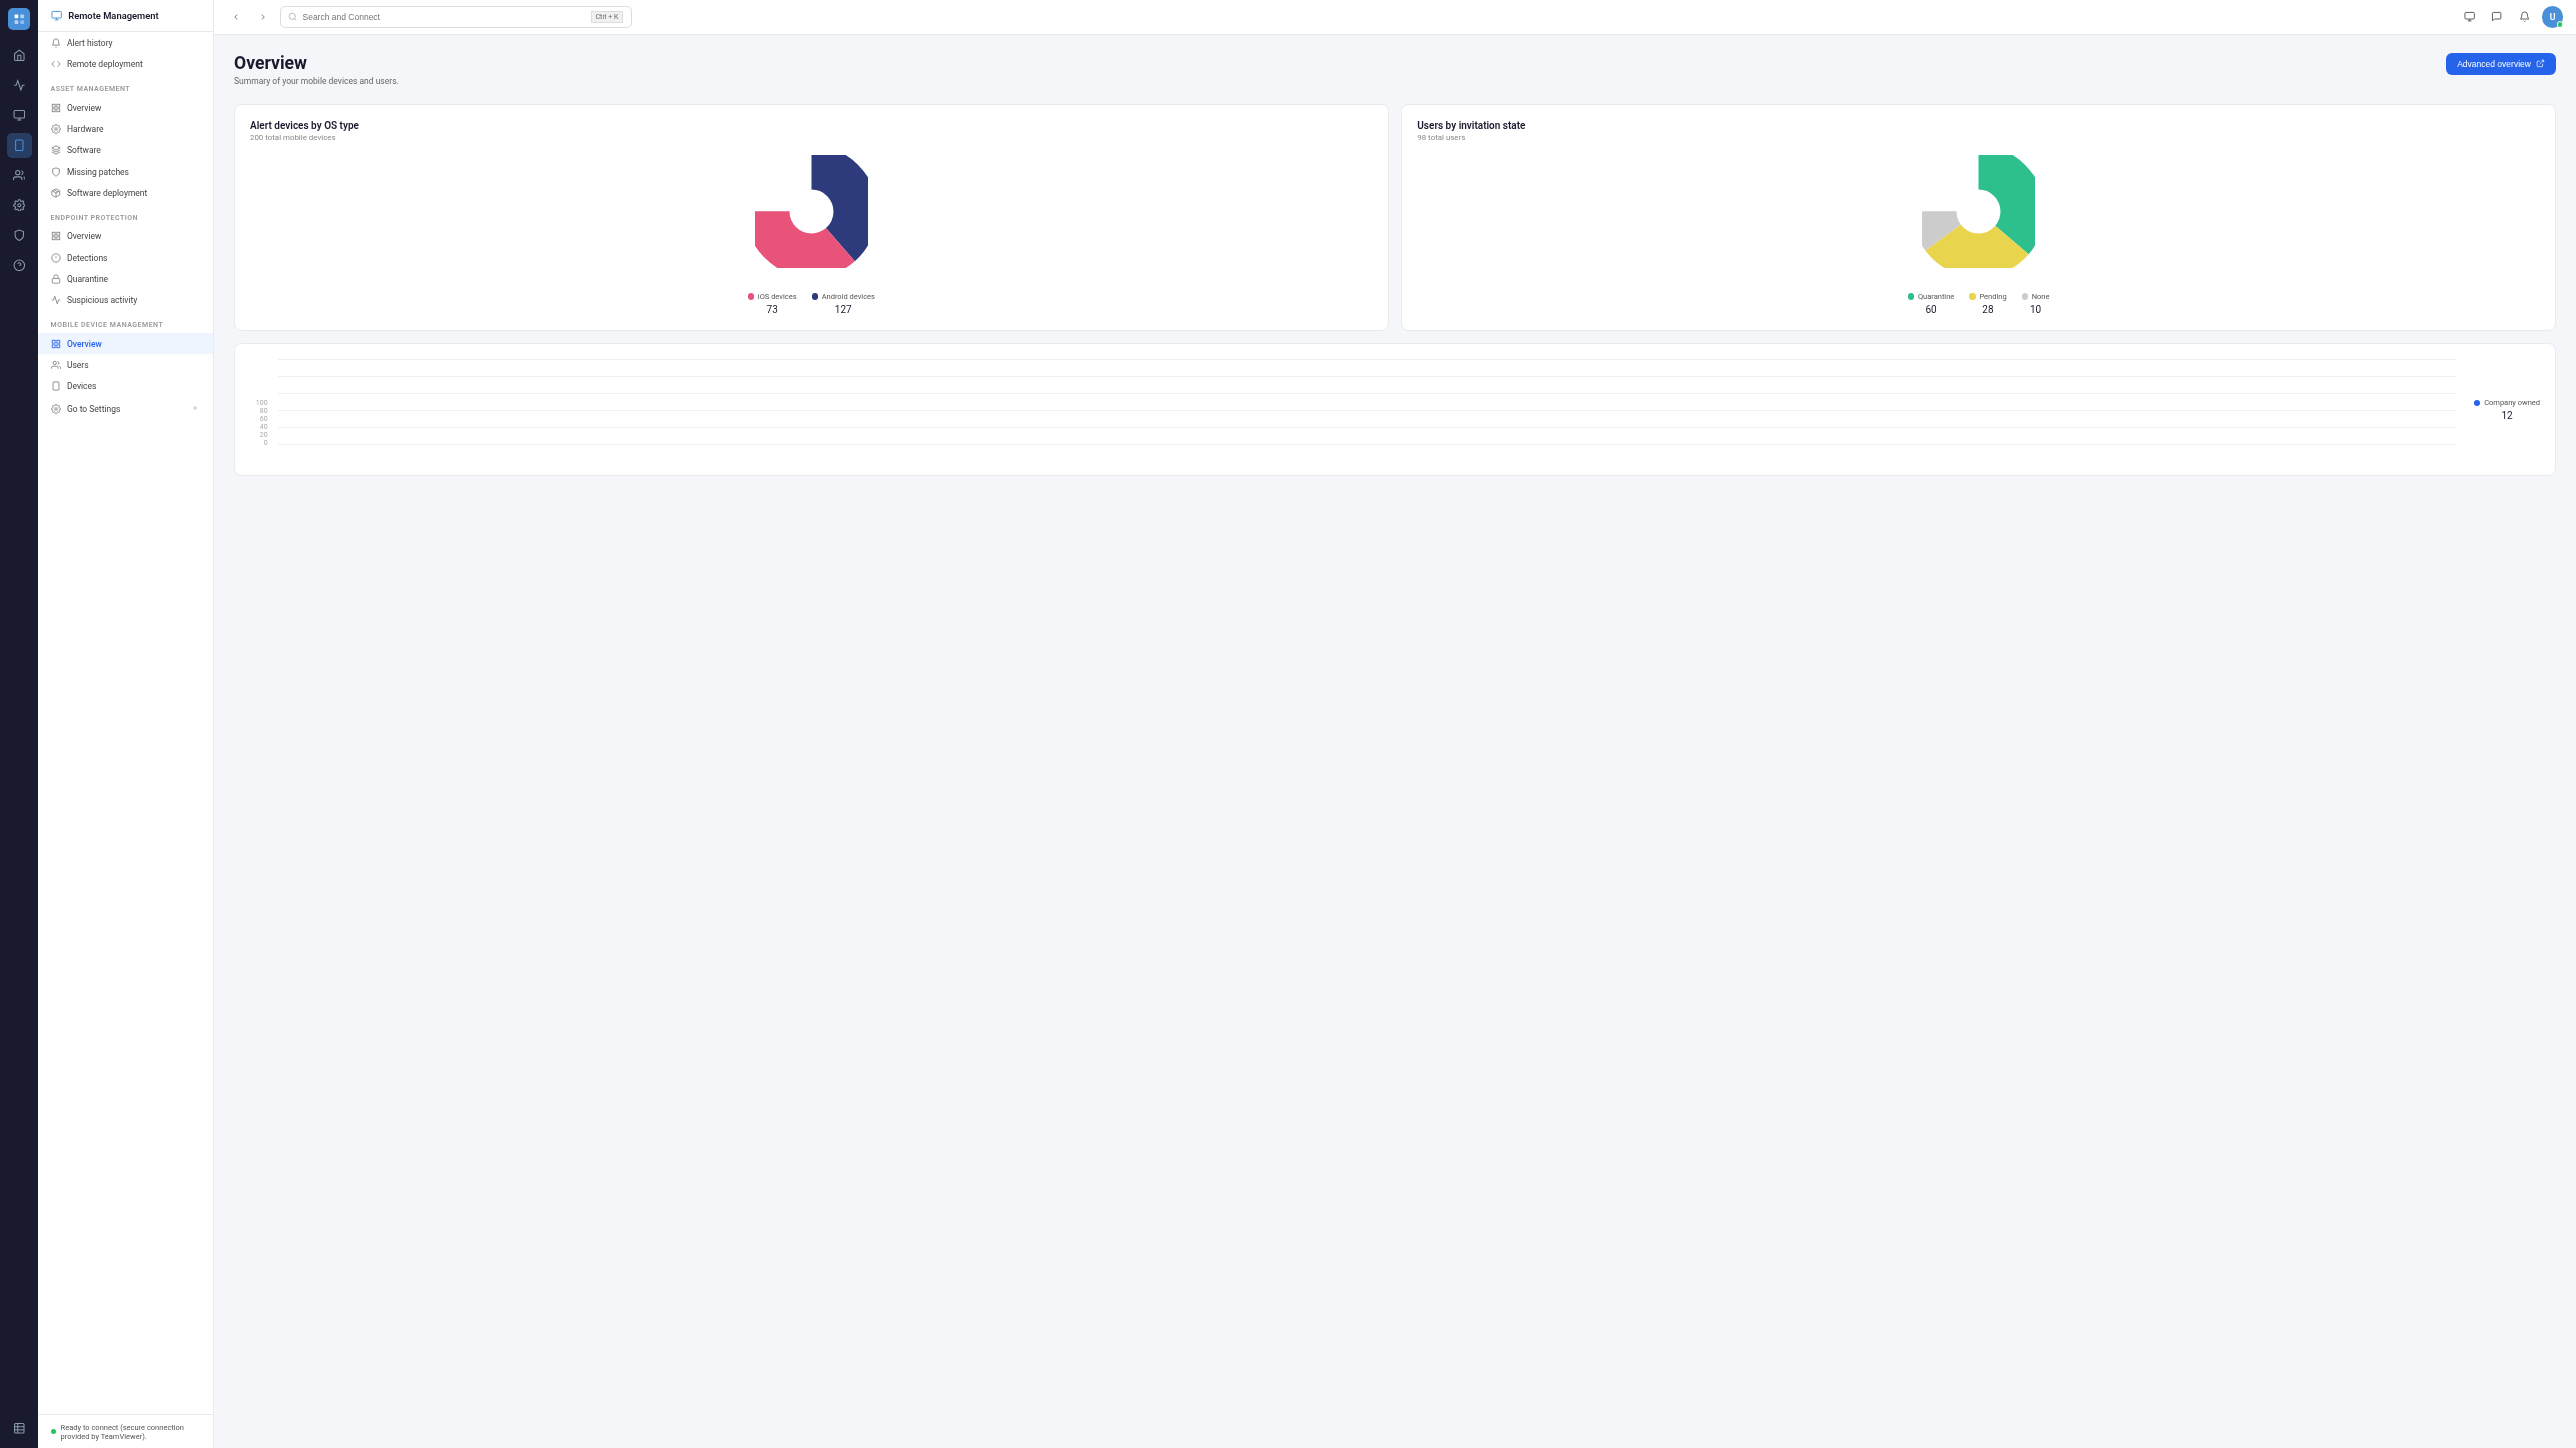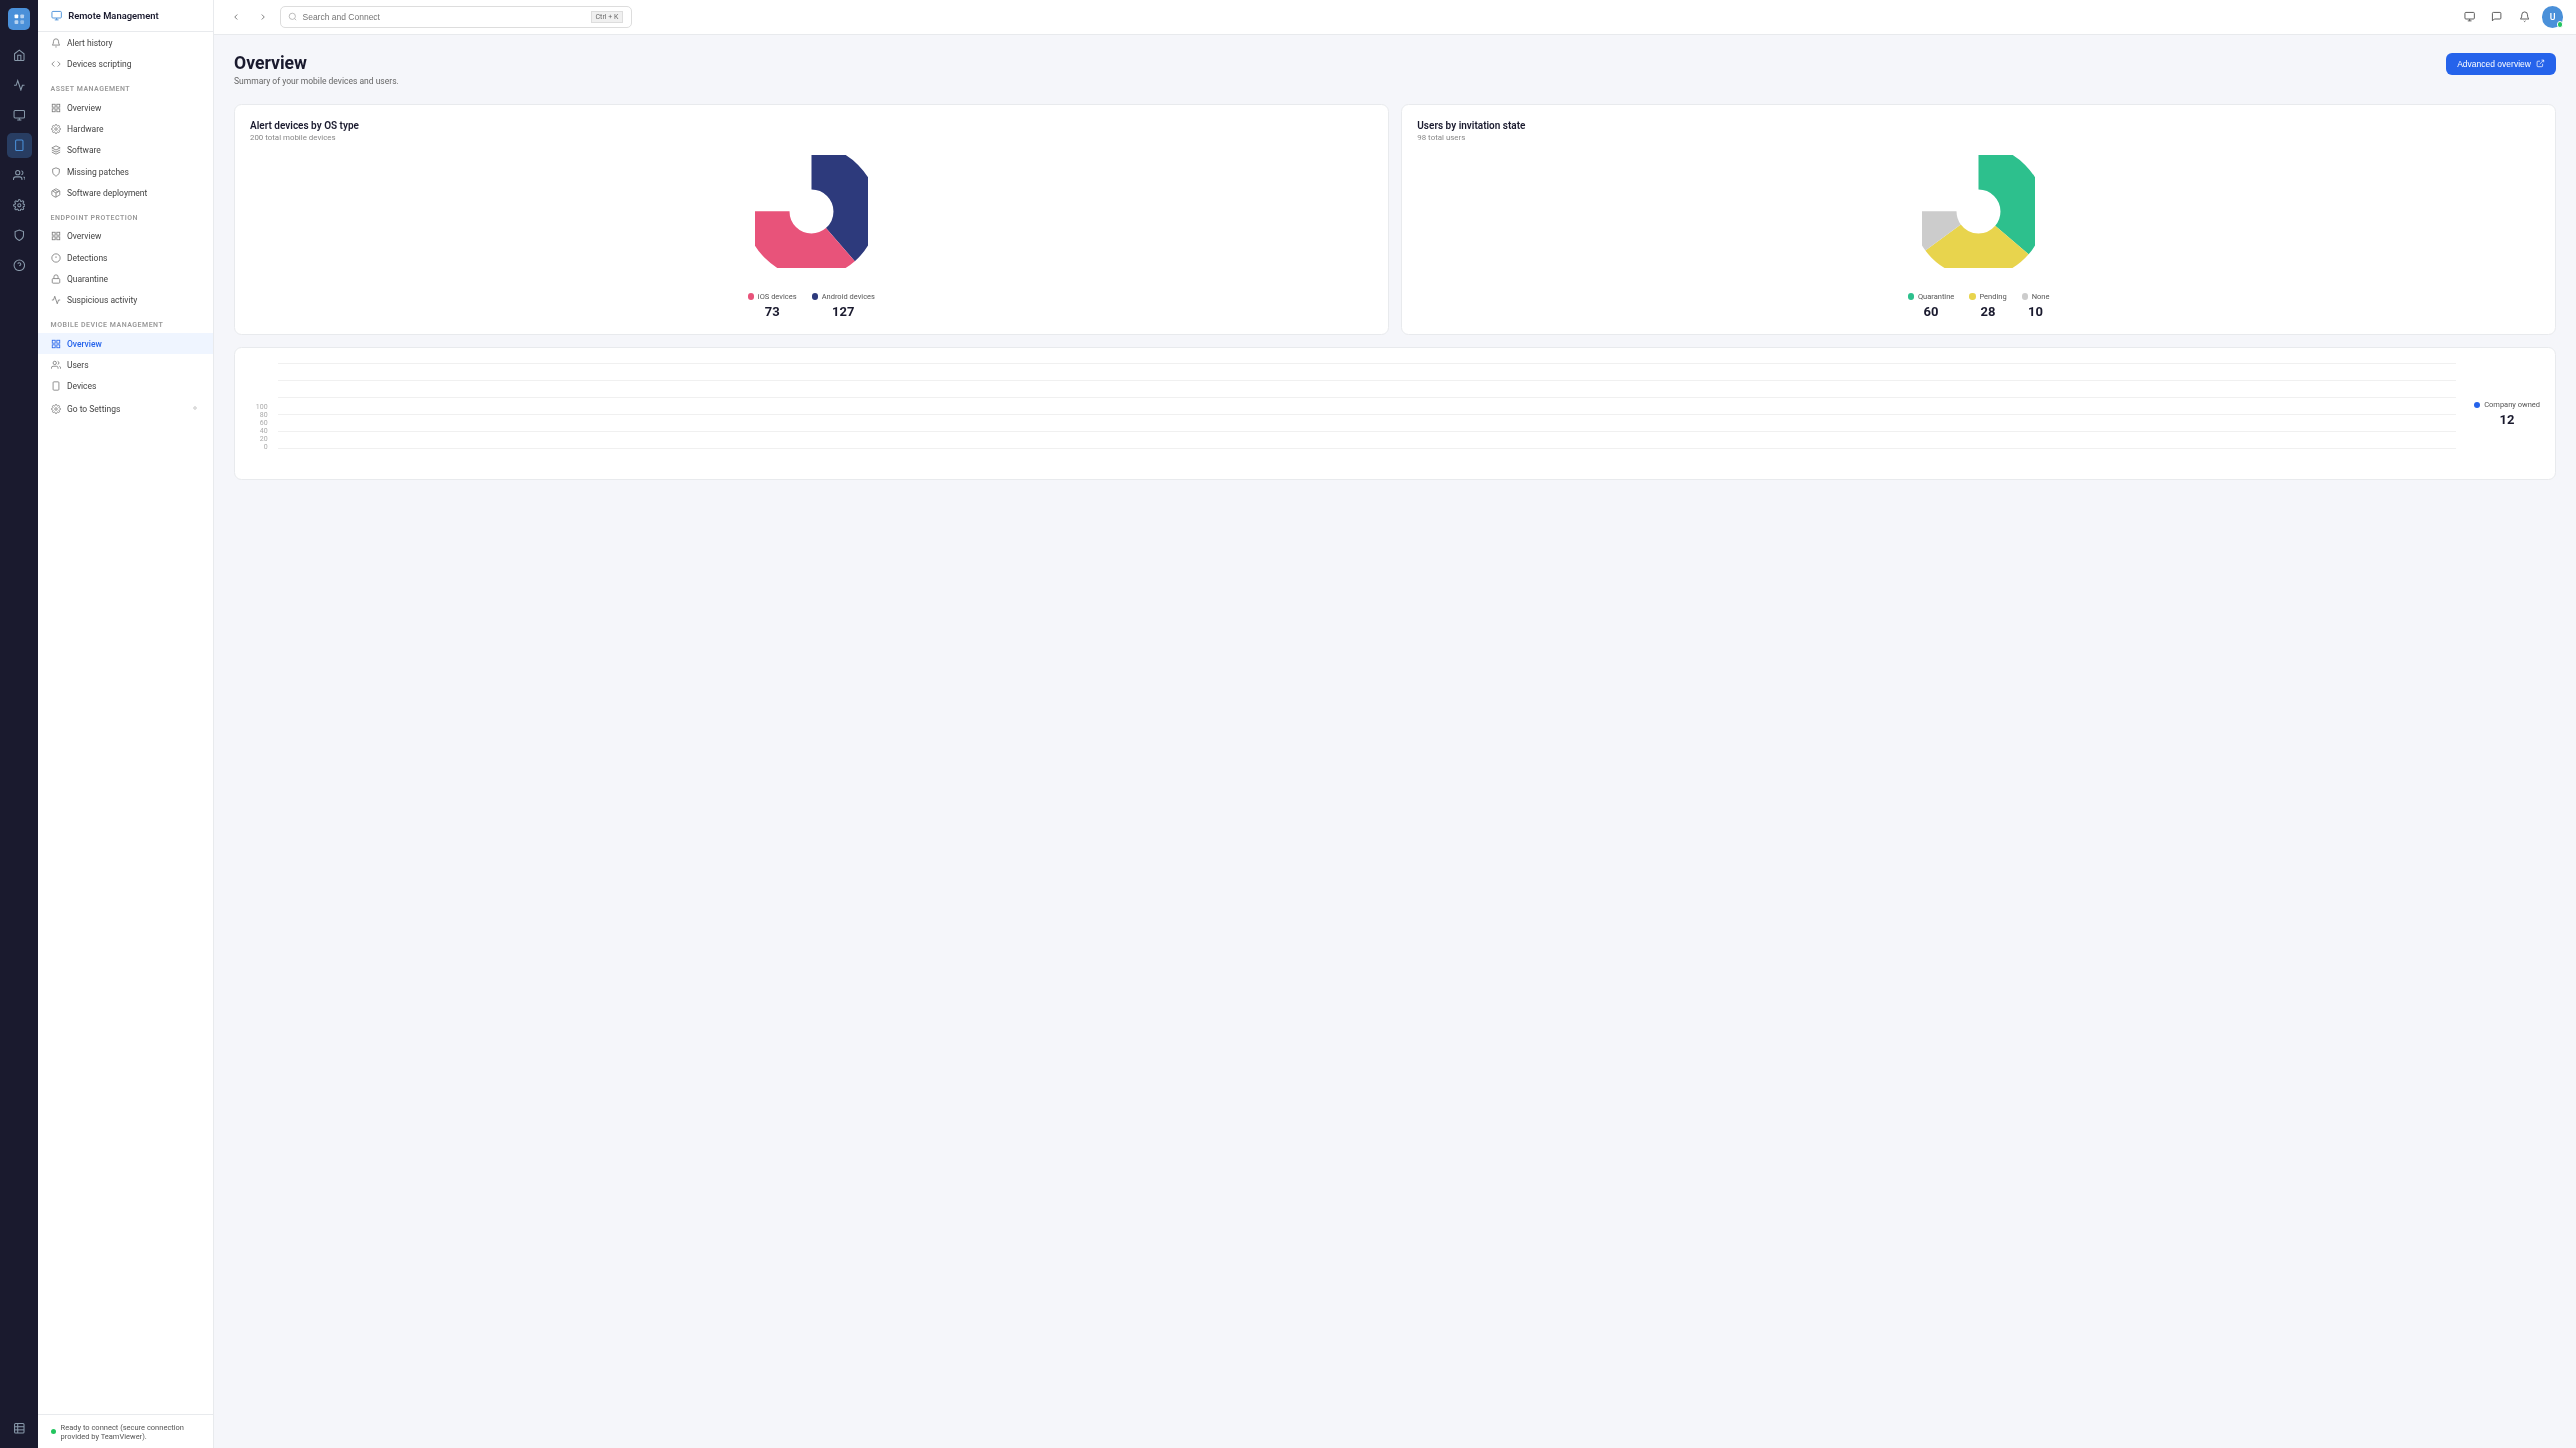--- a/index.html
+++ b/index.html
@@ -242,22 +242,22 @@
       align-items: center;
       gap: 2.5px;
     }
     .legend-dot-row {
       display: flex; align-items: center; gap: 3.8px; font-size: 7.5px; color: #555;
     }
     .legend-dot {
       width: 6.3px; height: 6.3px; border-radius: 50%;
     }
     .legend-count {
-      font-size: 13px;
-      font-weight: 700;
+      font-size: 10px;
+      font-weight: 400;
       color: #1a1a2e;
     }
 
     
     .bar-chart-card {
       background: white;
       border-radius: 7.5px;
       border: 0.6px solid #e8eaed;
       padding: 15px;
     }
@@ -402,21 +402,21 @@
         <path d="M18 8A6 6 0 006 8c0 7-3 9-3 9h18s-3-2-3-9"></path>
         <path d="M13.73 21a2 2 0 01-3.46 0"></path>
       </svg>
     <span class="sidebar-item-label">Alert history</span>
   </div>
   <div class="sidebar-item">
     <svg width="10" height="10" viewBox="0 0 24 24" fill="none" stroke="currentColor" stroke-width="2">
         <polyline points="16 18 22 12 16 6"></polyline>
         <polyline points="8 6 2 12 8 18"></polyline>
       </svg>
-    <span class="sidebar-item-label">Devices scripting</span>
+    <span class="sidebar-item-label">Remote deployment</span>
   </div>
 
   <div class="sidebar-section-label">ASSET MANAGEMENT</div>
 
   <div class="sidebar-item">
     <svg width="10" height="10" viewBox="0 0 24 24" fill="none" stroke="currentColor" stroke-width="2">
         <rect x="3" y="3" width="7" height="7"></rect>
         <rect x="14" y="3" width="7" height="7"></rect>
         <rect x="14" y="14" width="7" height="7"></rect>
         <rect x="3" y="14" width="7" height="7"></rect>

